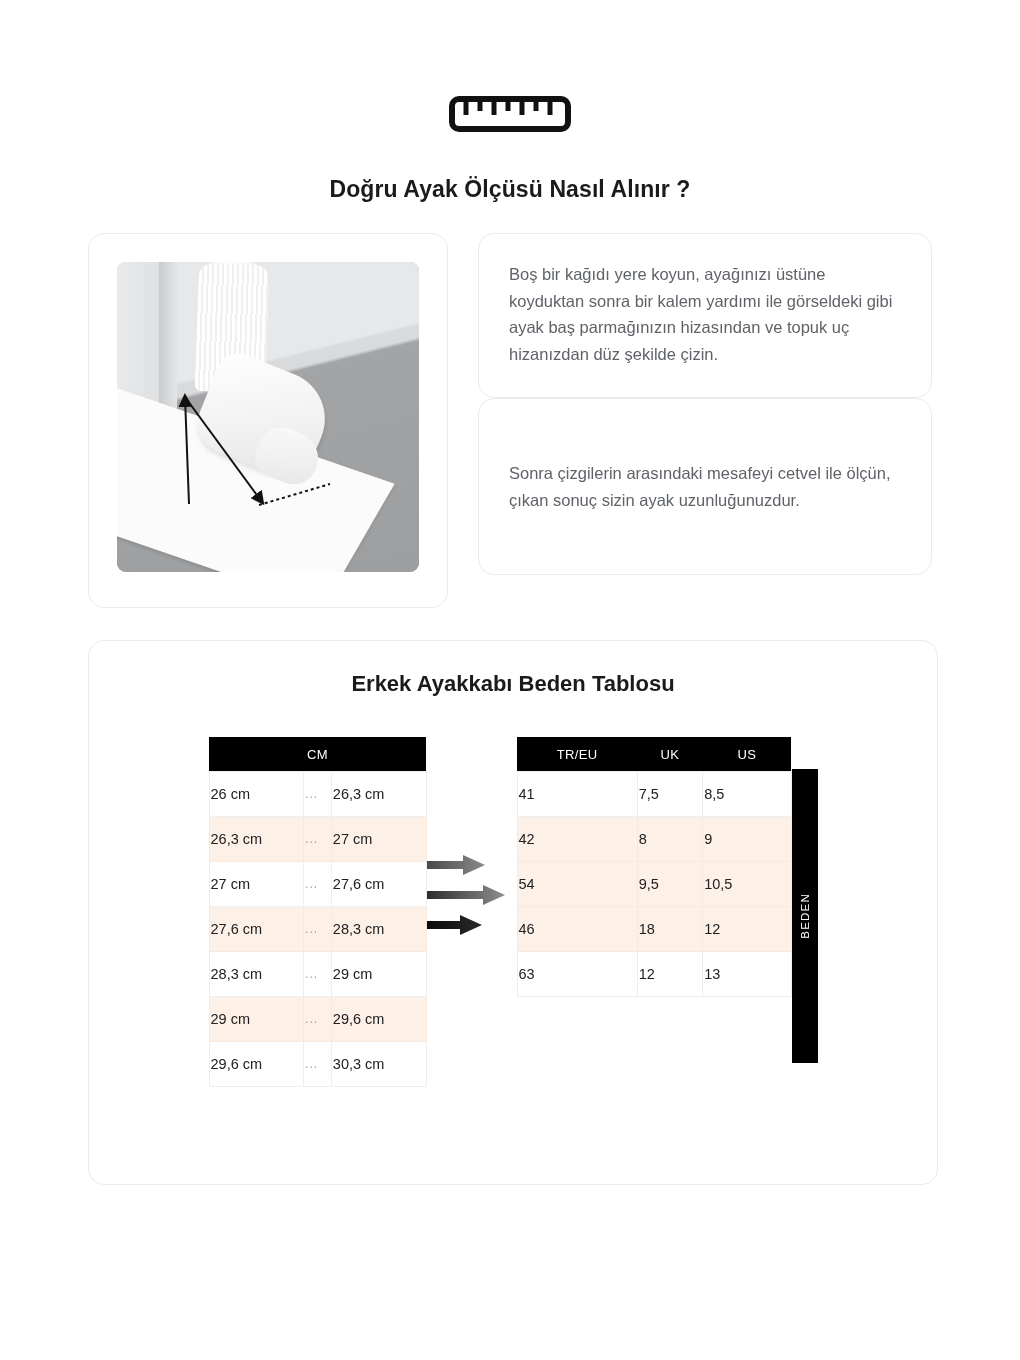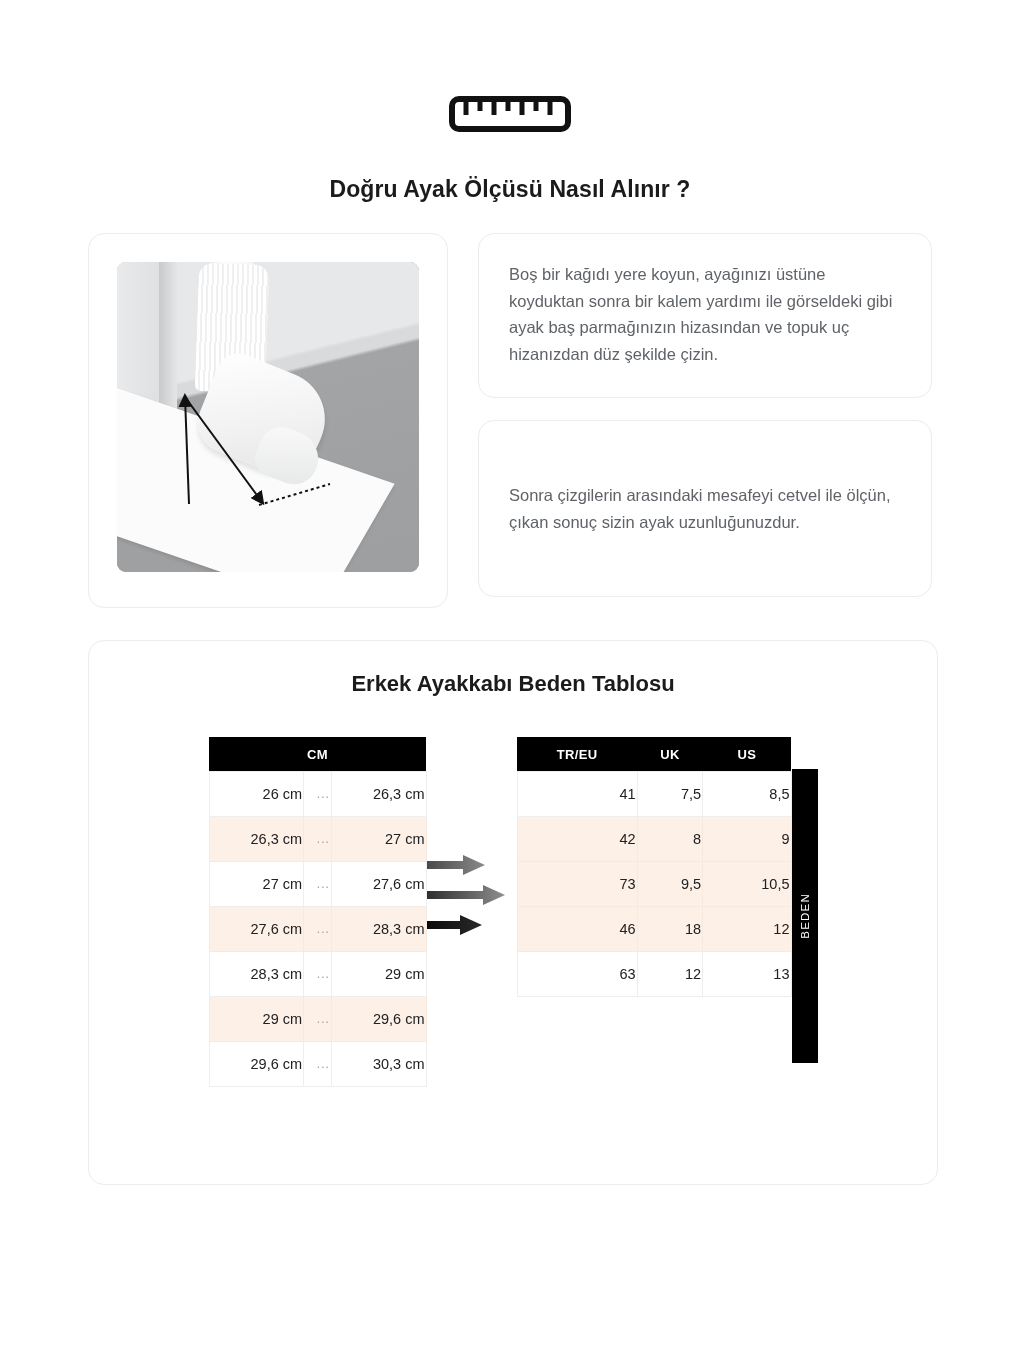--- a/index.html
+++ b/index.html
@@ -132,21 +132,20 @@
   }
   .photo svg.measure {
     position: absolute;
     left: 0; top: 0;
     width: 100%; height: 100%;
   }
 
   .text-col {
     display: flex;
     flex-direction: column;
-    gap: 22px;
     flex: 1;
   }
   .text-card {
     padding: 27px 30px;
     min-height: 92px;
     display: flex;
     align-items: center;
   }
   .text-card.first { height: 165px; align-items: flex-start; }
   .text-card.second { height: 177px; align-items: center; }
@@ -184,29 +183,29 @@
     border-collapse: collapse;
     font-size: 14.5px;
     color: #202124;
   }
   .cm-table { width: 218px; }
   .sz-table { width: 275px; }
 
   thead th {
     background: #000000;
     color: #ffffff;
-    font-weight: bold;
+    font-weight: normal;
     font-size: 13px;
     height: 32px;
     letter-spacing: .3px;
     margin-left: 40px;
   }
   tbody td {
     height: 42px;
-    text-align: right;
+    text-align: left;
     border: 1px solid #eeeeee;
     background: #ffffff;
     font-size: 14.5px;
   }
   tbody tr.alt td { background: #fdf0e6; border-color: #f7e9de; }
   td.dots { color: #9aa0a6; letter-spacing: 1px; font-size: 12px; }
 
   .arrows {
     width: 90px;
     display: flex;
@@ -384,21 +383,21 @@
           <td>41</td>
           <td>7,5</td>
           <td>8,5</td>
         </tr>
         <tr class="alt">
           <td>42</td>
           <td>8</td>
           <td>9</td>
         </tr>
         <tr class="alt">
-          <td>73</td>
+          <td>54</td>
           <td>9,5</td>
           <td>10,5</td>
         </tr>
         <tr class="alt">
           <td>46</td>
           <td>18</td>
           <td>12</td>
         </tr>
         <tr>
           <td>63</td>

